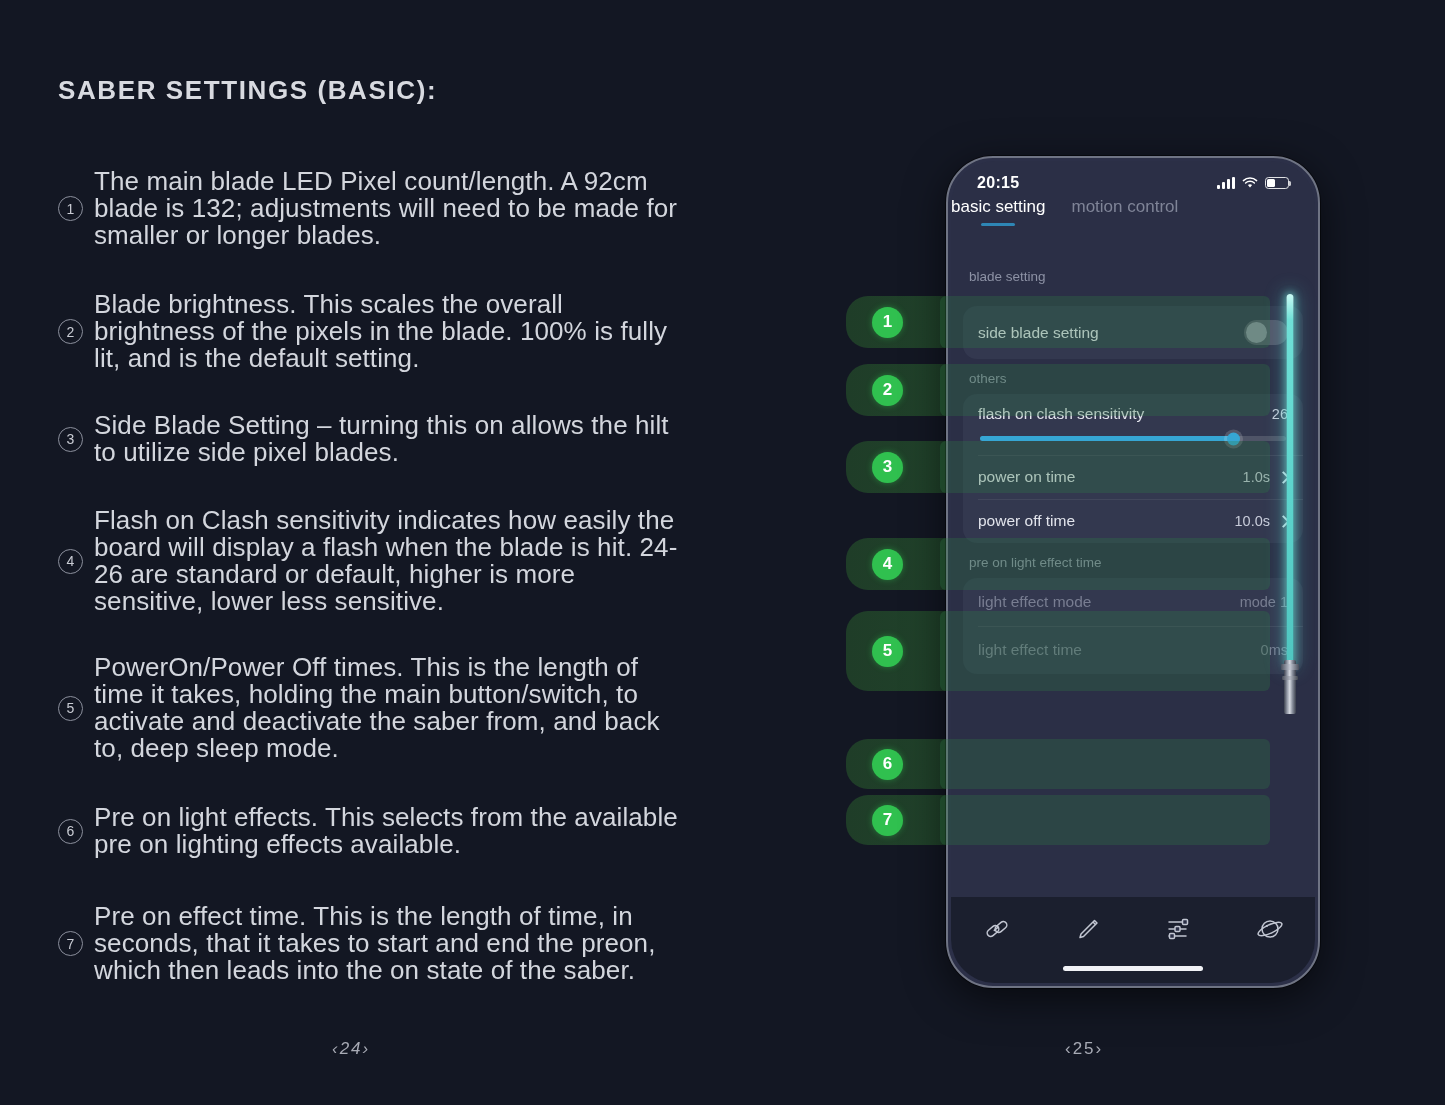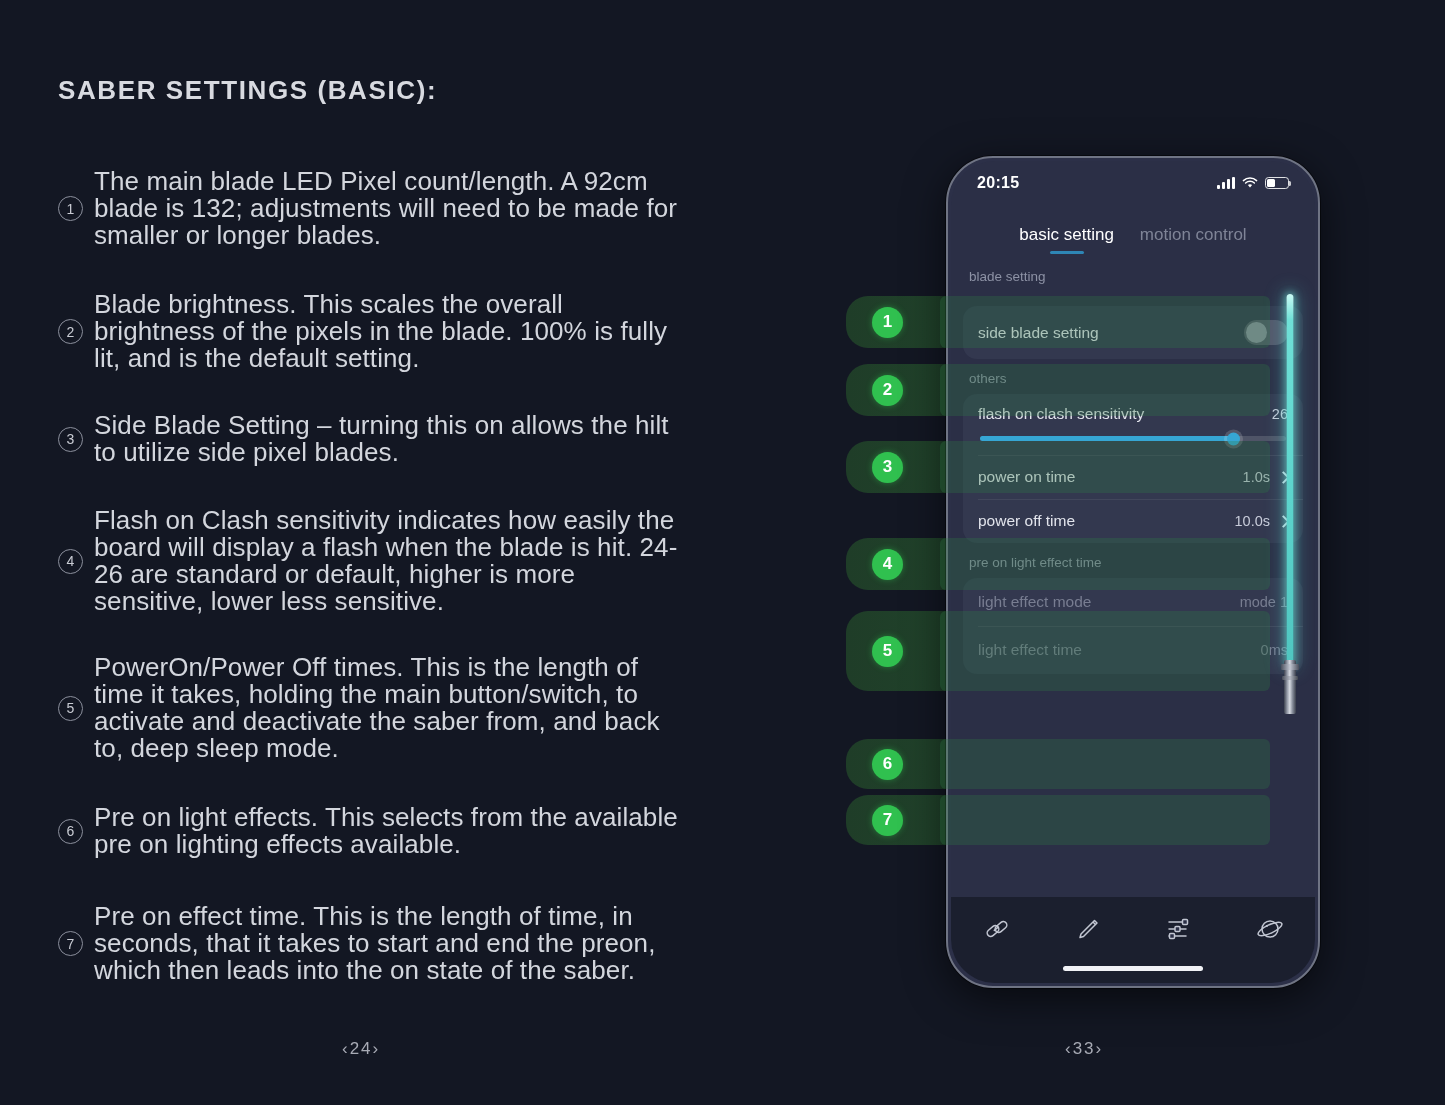--- a/index.html
+++ b/index.html
@@ -54,21 +54,21 @@
     line-height: 27px;
     letter-spacing: 0.1px;
   }
 
   .pagenum {
     position: absolute;
     font-size: 17px;
     color: #a8abb5;
     letter-spacing: 2px;
   }
-  .pagenum.left  { left: 342px; top: 1039px; }
+  .pagenum.left  { left: 332px; top: 1039px; font-style: italic; }
   .pagenum.right { left: 1065px; top: 1039px; }
 
   
   .callouts {
     position: absolute;
     left: 846px; top: 0;
     width: 420px; height: 1105px;
     pointer-events: none;
   }
   .callout {
@@ -138,23 +138,23 @@
   .batt::after {
     content: ""; position: absolute;
     right: -3.4px; top: 3.4px;
     width: 2px; height: 5px;
     background: rgba(255,255,255,.75);
     border-radius: 0 1.5px 1.5px 0;
   }
   .batt-fill { height: 100%; width: 42%; background: #fff; border-radius: 1.5px; }
 
   .tabs {
-    position: absolute; left: 0; top: 64px;
+    position: absolute; left: 0; top: 36px;
     width: 100%;
-    display: flex; align-items: center; justify-content: center;
+    display: flex; align-items: center; justify-content: flex-start;
     gap: 26px;
   }
   .tab {
     font-size: 17px;
     color: #7f8497;
     padding-bottom: 9px;
     position: relative;
   }
   .tab.active { color: #ffffff; }
   .tab.active::after {
@@ -349,21 +349,21 @@
     </div>
 
     <div class="item">
       <div class="item-num">7</div>
       <div class="item-text">Pre on effect time. This is the length of time, in seconds, that it takes to start and end the preon, which then leads into the on state of the saber.</div>
     </div>
 
   </div>
 
   <div class="pagenum left">‹24›</div>
-  <div class="pagenum right">‹33›</div>
+  <div class="pagenum right">‹25›</div>
 
   <div class="callouts">
     <div class="callout" style="top:296px; width:300px; height:52px;">
       <div class="badge">1</div>
     </div>
     <div class="callout" style="top:364px; width:300px; height:52px;">
       <div class="badge">2</div>
     </div>
     <div class="callout" style="top:441px; width:300px; height:52px;">
       <div class="badge">3</div>

